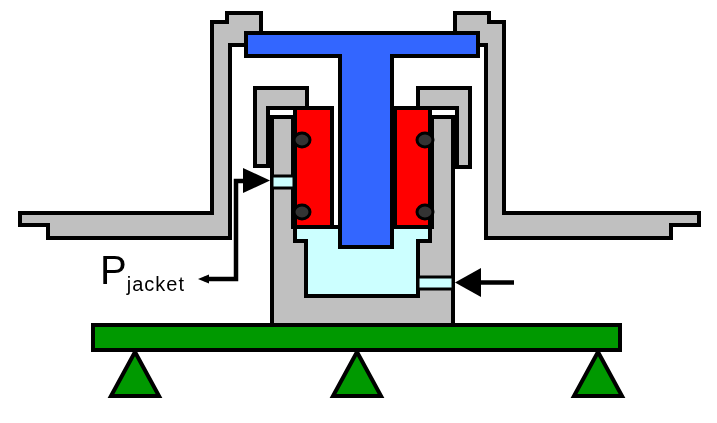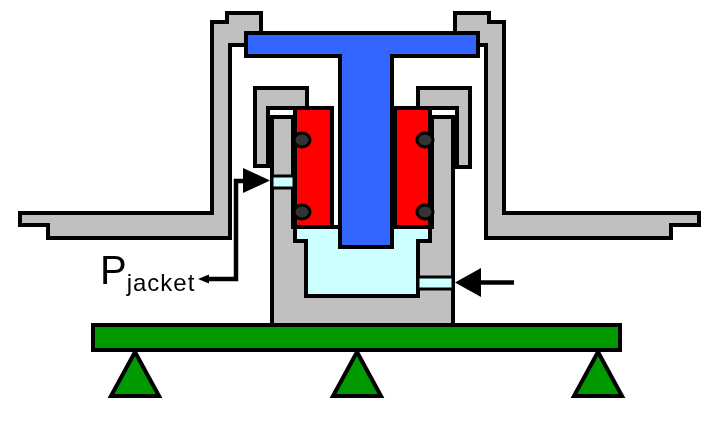--- a/index.html
+++ b/index.html
@@ -1,21 +1,21 @@
 <!DOCTYPE html>
 <html><head>
 <meta charset="utf-8">
 <style>
   html,body{margin:0;padding:0;background:#fff;}
   #canvas{position:relative;width:717px;height:423px;background:#fff;overflow:hidden;
           font-family:"Liberation Sans", sans-serif;}
   #diagram-svg{position:absolute;left:0;top:0;}
   .label{position:absolute;left:100px;top:250px;color:#000;white-space:nowrap;}
   .label .main{font-size:40px;line-height:1;}
-  .label .sub{font-size:24px;position:relative;top:7px;letter-spacing:1px;}
+  .label .sub{font-size:20px;position:relative;top:7px;letter-spacing:1px;}
 </style>
 </head>
 <body>
 
 <div id="canvas">
   <svg id="diagram-svg" width="717" height="423" viewBox="0 0 717 423">
 
     <path stroke="#000" stroke-width="4" stroke-linejoin="miter" d="M 212,213 L 212,22 L 227,22 L 227,13 L 261,13 L 261,45 L 230,45 L 230,238 L 48,238 L 48,225 L 20,225 L 20,213 Z" fill="#C0C0C0"></path>
 
     <path stroke="#000" stroke-width="4" stroke-linejoin="miter" d="M 504,213 L 504,22 L 489,22 L 489,13 L 455,13 L 455,45 L 486,45 L 486,238 L 671,238 L 671,225 L 699,225 L 699,213 Z" fill="#C0C0C0"></path>

